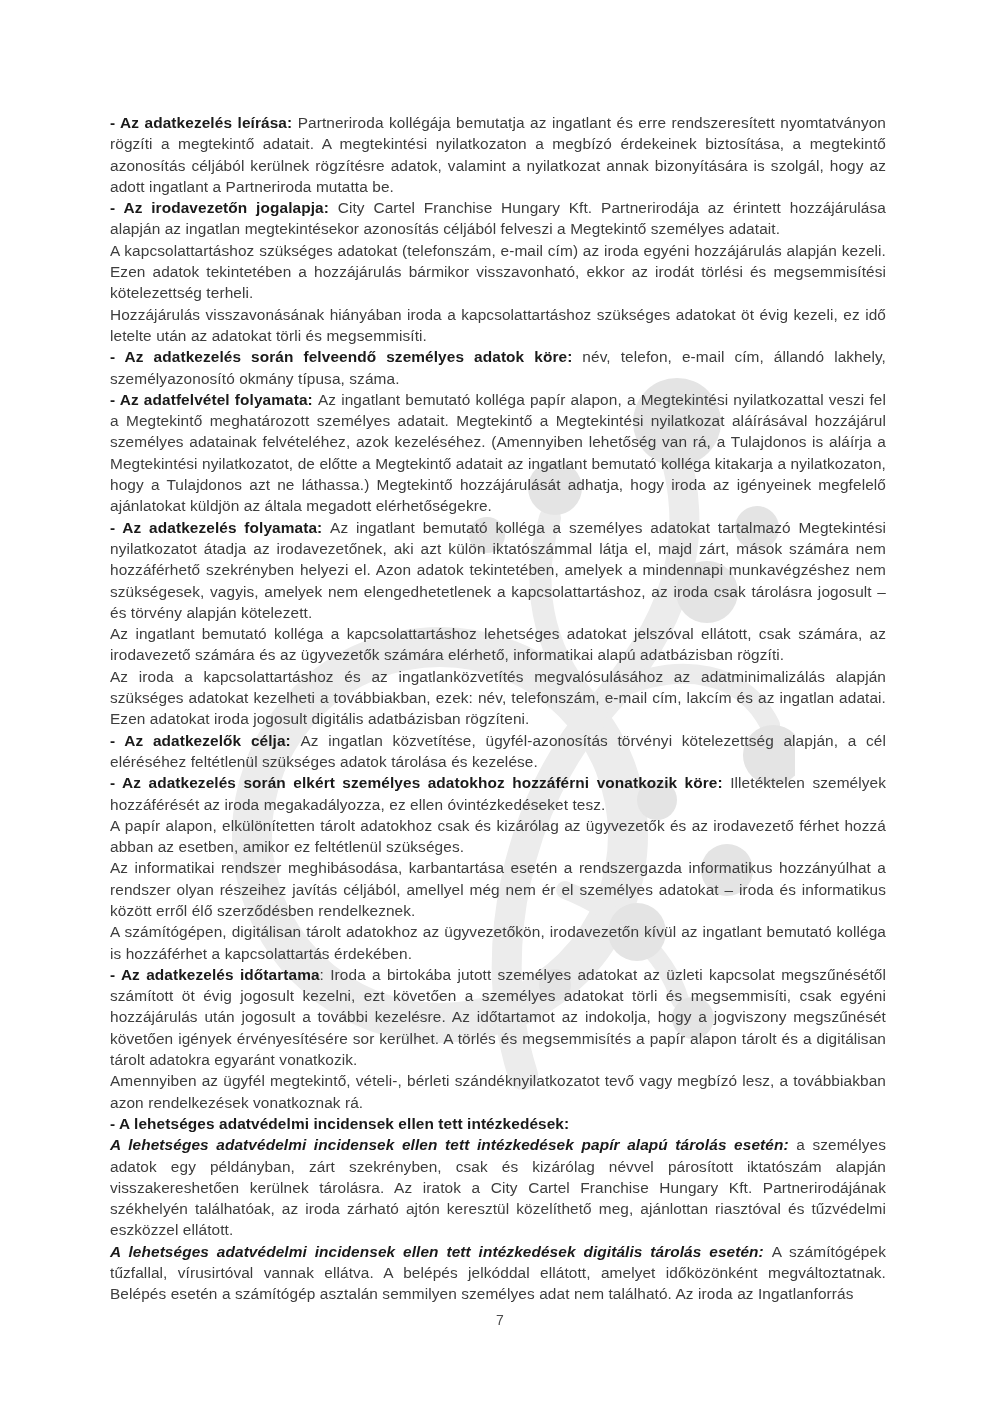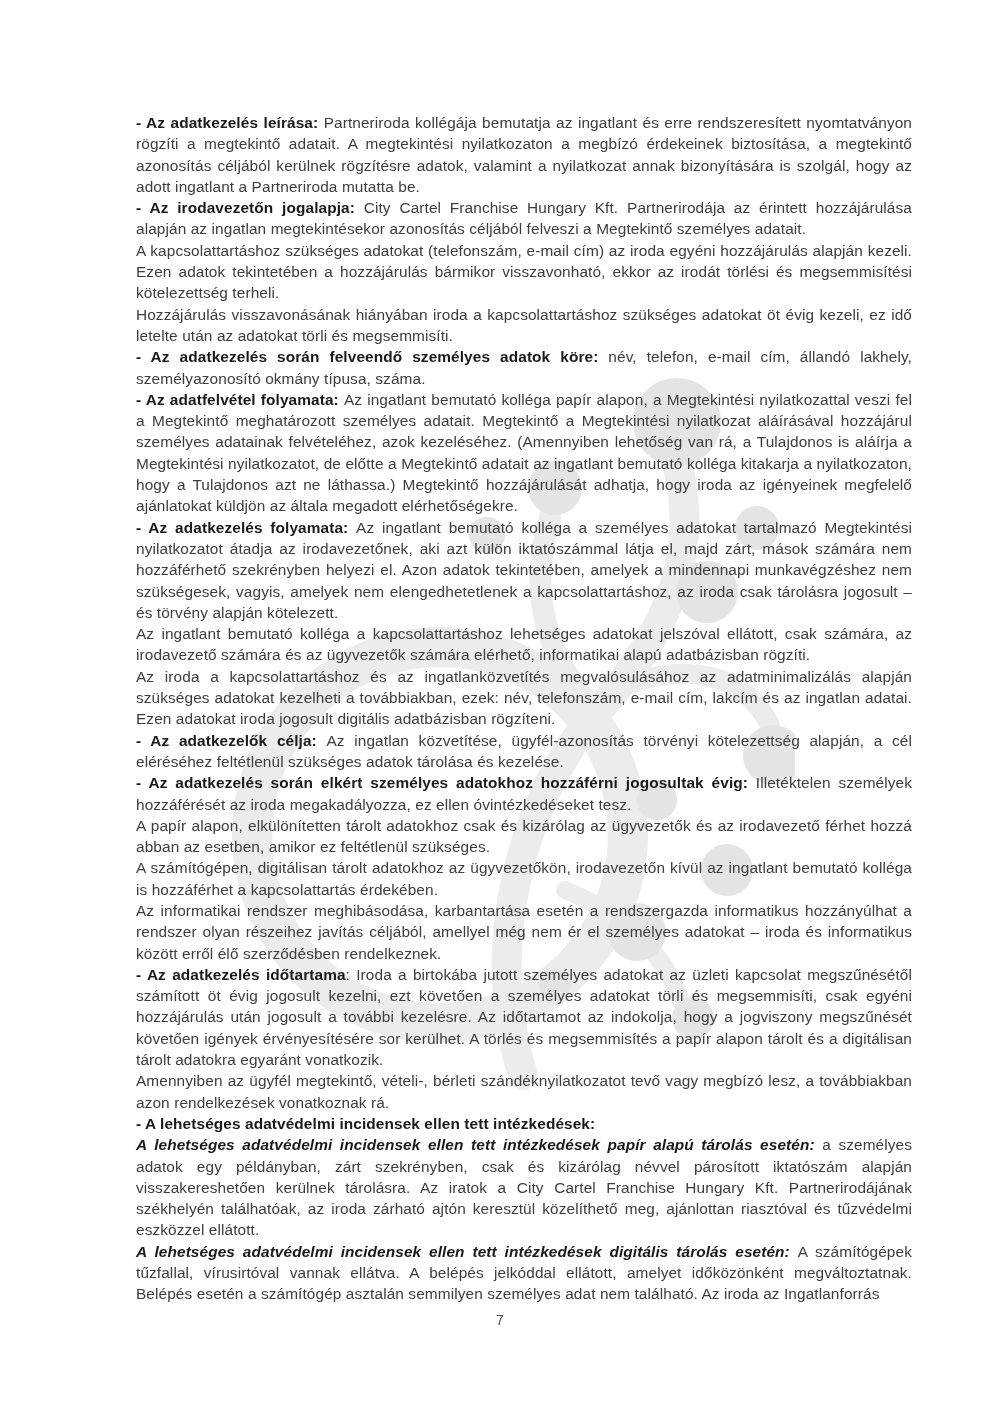--- a/index.html
+++ b/index.html
@@ -20,21 +20,21 @@
     position: absolute;
     left: 225px;
     top: 330px;
     width: 570px;
     height: 760px;
     z-index: 0;
     pointer-events: none;
   }
   .doc-body {
     position: absolute;
-    left: 136px;
+    left: 110px;
     top: 112px;
     width: 776px;
     z-index: 1;
     color: #3d3d3d;
     font-size: 15.4px;
     line-height: 21.3px;
     text-align: justify;
     letter-spacing: 0.1px;
   }
   .para {
@@ -97,24 +97,24 @@
       <p class="para"><span class="run-bold">- Az adatkezelés leírása: </span><span class="run-regular">Partneriroda kollégája bemutatja az ingatlant és erre rendszeresített nyomtatványon rögzíti a megtekintő adatait. A megtekintési nyilatkozaton a megbízó érdekeinek biztosítása, a megtekintő azonosítás céljából kerülnek rögzítésre adatok, valamint a nyilatkozat annak bizonyítására is szolgál, hogy az adott ingatlant a Partneriroda mutatta be.</span></p>
       <p class="para"><span class="run-bold">- Az irodavezetőn jogalapja: </span><span class="run-regular">City Cartel Franchise Hungary Kft. Partnerirodája az érintett hozzájárulása alapján az ingatlan megtekintésekor azonosítás céljából felveszi a Megtekintő személyes adatait.</span></p>
       <p class="para"><span class="run-regular">A kapcsolattartáshoz szükséges adatokat (telefonszám, e-mail cím) az iroda egyéni hozzájárulás alapján kezeli. Ezen adatok tekintetében a hozzájárulás bármikor visszavonható, ekkor az irodát törlési és megsemmisítési kötelezettség terheli.</span></p>
       <p class="para"><span class="run-regular">Hozzájárulás visszavonásának hiányában iroda a kapcsolattartáshoz szükséges adatokat öt évig kezeli, ez idő letelte után az adatokat törli és megsemmisíti.</span></p>
       <p class="para"><span class="run-bold">- Az adatkezelés során felveendő személyes adatok köre: </span><span class="run-regular">név, telefon, e-mail cím, állandó lakhely, személyazonosító okmány típusa, száma.</span></p>
       <p class="para"><span class="run-bold">- Az adatfelvétel folyamata: </span><span class="run-regular">Az ingatlant bemutató kolléga papír alapon, a Megtekintési nyilatkozattal veszi fel a Megtekintő meghatározott személyes adatait. Megtekintő a Megtekintési nyilatkozat aláírásával hozzájárul személyes adatainak felvételéhez, azok kezeléséhez. (Amennyiben lehetőség van rá, a Tulajdonos is aláírja a Megtekintési nyilatkozatot, de előtte a Megtekintő adatait az ingatlant bemutató kolléga kitakarja a nyilatkozaton, hogy a Tulajdonos azt ne láthassa.) Megtekintő hozzájárulását adhatja, hogy iroda az igényeinek megfelelő ajánlatokat küldjön az általa megadott elérhetőségekre.</span></p>
       <p class="para"><span class="run-bold">- Az adatkezelés folyamata: </span><span class="run-regular">Az ingatlant bemutató kolléga a személyes adatokat tartalmazó Megtekintési nyilatkozatot átadja az irodavezetőnek, aki azt külön iktatószámmal látja el, majd zárt, mások számára nem hozzáférhető szekrényben helyezi el. Azon adatok tekintetében, amelyek a mindennapi munkavégzéshez nem szükségesek, vagyis, amelyek nem elengedhetetlenek a kapcsolattartáshoz, az iroda csak tárolásra jogosult – és törvény alapján kötelezett.</span></p>
       <p class="para"><span class="run-regular">Az ingatlant bemutató kolléga a kapcsolattartáshoz lehetséges adatokat jelszóval ellátott, csak számára, az irodavezető számára és az ügyvezetők számára elérhető, informatikai alapú adatbázisban rögzíti.</span></p>
       <p class="para"><span class="run-regular">Az iroda a kapcsolattartáshoz és az ingatlanközvetítés megvalósulásához az adatminimalizálás alapján szükséges adatokat kezelheti a továbbiakban, ezek: név, telefonszám, e-mail cím, lakcím és az ingatlan adatai. Ezen adatokat iroda jogosult digitális adatbázisban rögzíteni.</span></p>
       <p class="para"><span class="run-bold">- Az adatkezelők célja: </span><span class="run-regular">Az ingatlan közvetítése, ügyfél-azonosítás törvényi kötelezettség alapján, a cél eléréséhez feltétlenül szükséges adatok tárolása és kezelése.</span></p>
-      <p class="para"><span class="run-bold">- Az adatkezelés során elkért személyes adatokhoz hozzáférni jogosultak évig: </span><span class="run-regular">Illetéktelen személyek hozzáférését az iroda megakadályozza, ez ellen óvintézkedéseket tesz.</span></p>
+      <p class="para"><span class="run-bold">- Az adatkezelés során elkért személyes adatokhoz hozzáférni vonatkozik köre: </span><span class="run-regular">Illetéktelen személyek hozzáférését az iroda megakadályozza, ez ellen óvintézkedéseket tesz.</span></p>
       <p class="para"><span class="run-regular">A papír alapon, elkülönítetten tárolt adatokhoz csak és kizárólag az ügyvezetők és az irodavezető  férhet hozzá abban az esetben, amikor ez feltétlenül szükséges.</span></p>
+      <p class="para"><span class="run-regular">Az informatikai rendszer meghibásodása, karbantartása esetén a rendszergazda informatikus hozzányúlhat a rendszer olyan részeihez javítás céljából, amellyel még nem ér el személyes adatokat – iroda és informatikus között erről élő szerződésben rendelkeznek.</span></p>
       <p class="para"><span class="run-regular">A számítógépen, digitálisan tárolt adatokhoz az ügyvezetőkön, irodavezetőn kívül az ingatlant bemutató kolléga is hozzáférhet a kapcsolattartás érdekében.</span></p>
-      <p class="para"><span class="run-regular">Az informatikai rendszer meghibásodása, karbantartása esetén a rendszergazda informatikus hozzányúlhat a rendszer olyan részeihez javítás céljából, amellyel még nem ér el személyes adatokat – iroda és informatikus között erről élő szerződésben rendelkeznek.</span></p>
       <p class="para"><span class="run-bold">- Az adatkezelés időtartama</span><span class="run-regular">: Iroda a birtokába jutott személyes adatokat az üzleti kapcsolat megszűnésétől számított öt évig jogosult kezelni, ezt követően a személyes adatokat törli és megsemmisíti, csak egyéni hozzájárulás után jogosult a további kezelésre. Az időtartamot az indokolja, hogy a jogviszony megszűnését követően igények érvényesítésére sor kerülhet. A törlés és megsemmisítés a papír alapon tárolt és a digitálisan tárolt adatokra egyaránt vonatkozik.</span></p>
       <p class="para"><span class="run-regular">Amennyiben az ügyfél megtekintő, vételi-, bérleti szándéknyilatkozatot tevő vagy megbízó lesz, a továbbiakban azon rendelkezések vonatkoznak rá.</span></p>
       <p class="para"><span class="run-bold">- A lehetséges adatvédelmi incidensek ellen tett intézkedések:</span></p>
       <p class="para"><span class="run-bold-italic">A lehetséges adatvédelmi incidensek ellen tett intézkedések papír alapú tárolás esetén: </span><span class="run-regular">a személyes adatok egy példányban, zárt szekrényben, csak és kizárólag névvel párosított iktatószám alapján visszakereshetően kerülnek tárolásra. Az iratok a City Cartel Franchise Hungary Kft.  Partnerirodájának székhelyén találhatóak, az iroda zárható ajtón keresztül közelíthető meg, ajánlottan riasztóval és tűzvédelmi eszközzel ellátott.</span></p>
       <p class="para"><span class="run-bold-italic">A lehetséges adatvédelmi incidensek ellen tett intézkedések digitális tárolás esetén: </span><span class="run-regular">A számítógépek tűzfallal, vírusirtóval vannak ellátva. A belépés jelkóddal ellátott, amelyet időközönként megváltoztatnak. Belépés esetén a számítógép asztalán semmilyen személyes adat nem található. Az iroda az Ingatlanforrás</span></p>
     </div>
 
   <div class="footer">
     <span>7</span>
   </div>

